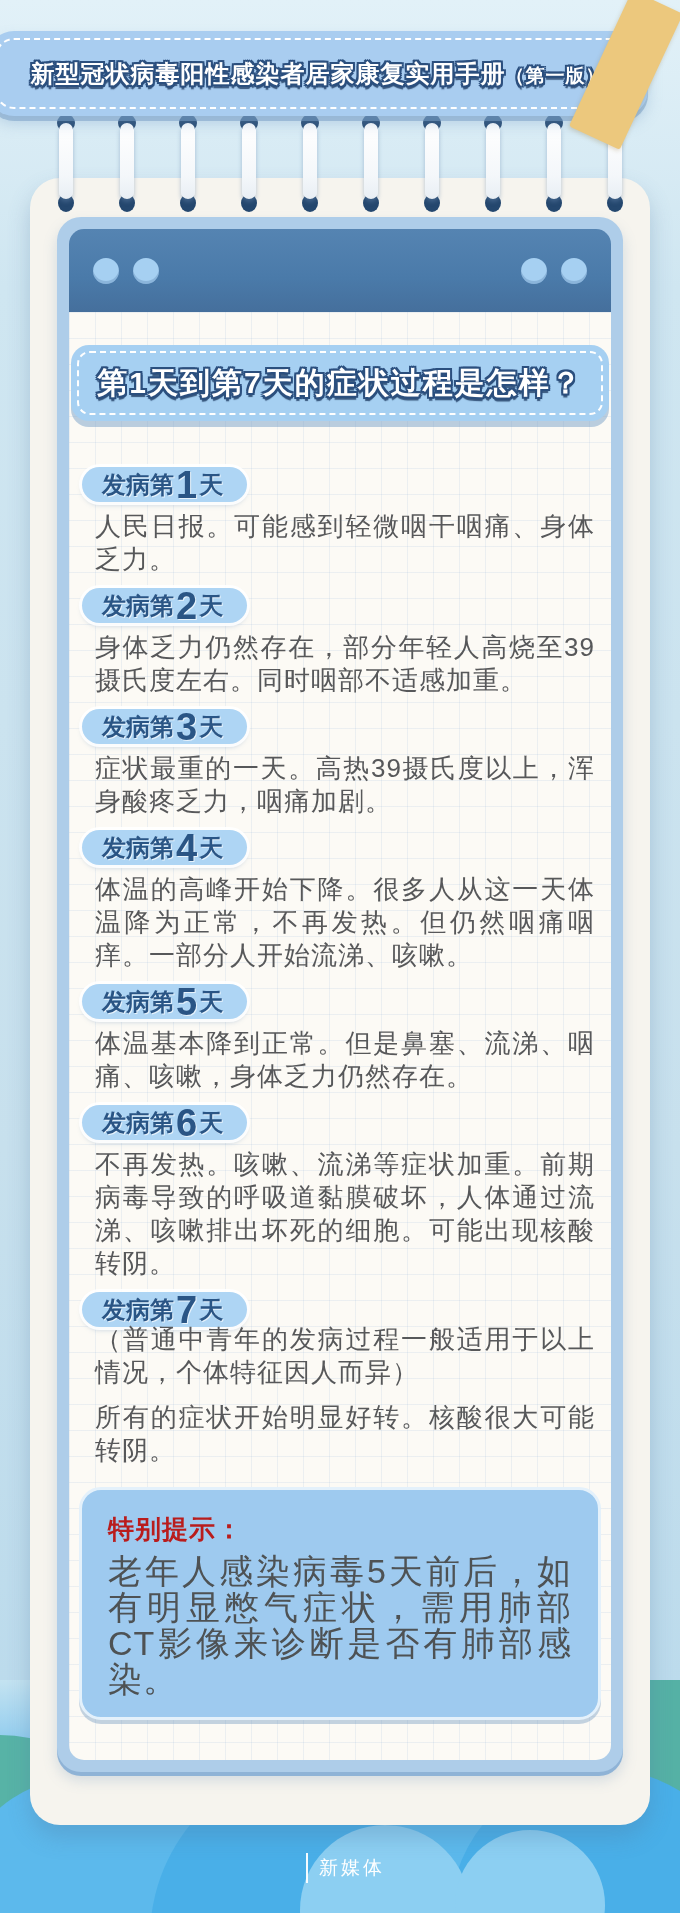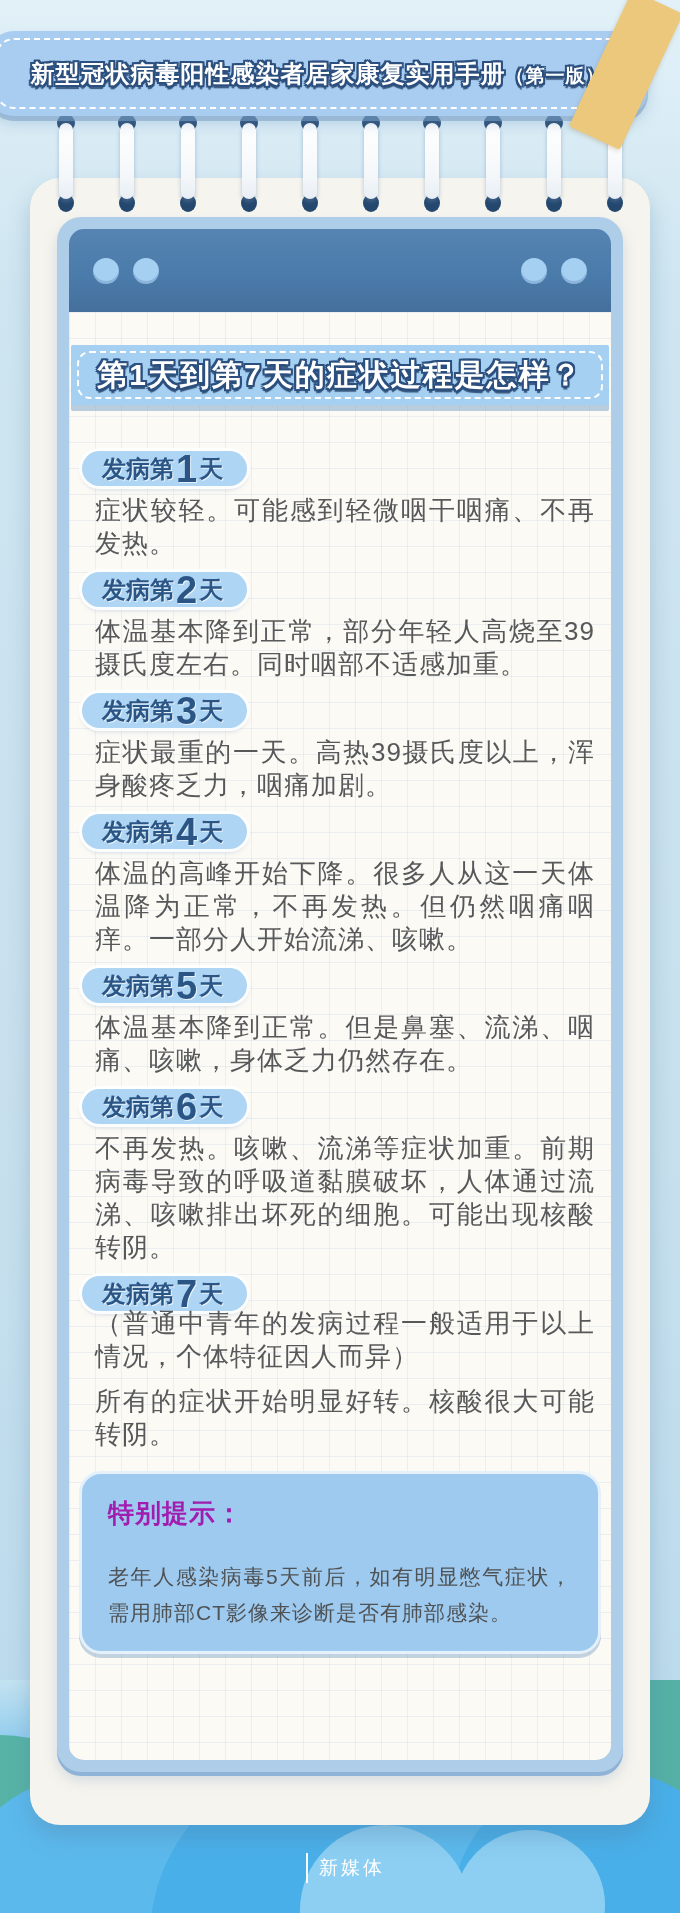--- a/index.html
+++ b/index.html
@@ -75,21 +75,21 @@
     background-color:#fcfaf5; border-radius:0 0 15px 15px; overflow:hidden;
     background-image:
       linear-gradient(rgba(176,200,225,.22) 1px, transparent 1px),
       linear-gradient(90deg, rgba(176,200,225,.22) 1px, transparent 1px);
     background-size:26px 26px;
     padding-top:33px;
   }
 
   
   .title-banner {
-    margin:0 2px; height:60px; background:#a6d0f2; border-radius:2px;
+    margin:0 2px; height:76px; background:#a6d0f2; border-radius:18px;
     display:flex; align-items:center; justify-content:center; position:relative;
     box-shadow:0 6px 0 rgba(120,160,200,.5);
   }
   .title-banner::before { content:""; position:absolute; inset:6px; border:2px dashed #ffffff; border-radius:13px; }
   .title-text { font-size:30px; letter-spacing:2px; white-space:nowrap; }
 
   
   .day { margin-top:0; }
   .day:first-of-type { margin-top:46px; }
   .day-badge {
@@ -104,22 +104,22 @@
     margin:8px 16px 12px 26px; font-size:26px; line-height:33px;
     color:#57585a; letter-spacing:1px; text-align:justify;
   }
   .day-note { margin-top:-4px; }
 
   
   .notice {
     margin:20px 10px 0; background:#9ecaef; border:3px solid #e4f1fb; border-radius:22px;
     padding:22px 26px 20px; box-shadow:0 4px 0 rgba(110,150,190,.4);
   }
-  .notice-title { color:#a21caf; font-weight:bold; font-size:26px; letter-spacing:1px; }
-  .notice-text { margin-top:28px; font-size:21px; line-height:36px; color:#4e5254; letter-spacing:1px; text-align:justify; }
+  .notice-title { color:#b91c1c; font-weight:bold; font-size:26px; letter-spacing:1px; }
+  .notice-text { margin-top:6px; font-size:34px; line-height:36px; color:#4e5254; letter-spacing:1px; text-align:justify; }
 
   
   .sky { position:absolute; left:0; top:1680px; width:680px; height:233px; overflow:hidden; z-index:1;
     background:linear-gradient(180deg,#c4e3f1 0%,#9ed2ef 20%,#4bb0e8 55%,#2da1e3 100%);
   }
   .cloud { position:absolute; border-radius:50%; }
   .cloud-teal-l { width:300px; height:300px; background:#57b3a6; left:-150px; top:55px; }
   .cloud-teal-r { width:340px; height:340px; background:#55b1a5; right:-150px; top:-35px; }
   .cloud-b1 { width:280px; height:280px; background:#5cb9ec; left:-50px; top:95px; }
   .cloud-b2 { width:360px; height:360px; background:#49afe8; left:150px; top:78px; }
@@ -176,30 +176,30 @@
         <div class="title-banner">
           <span class="title-text stroke-navy">第1天到第7天的症状过程是怎样？</span>
         </div>
 
         <section class="day">
           <div class="day-badge">
               <span>发病第</span>
               <span class="num">1</span>
               <span>天</span>
             </div>
-          <p class="day-text">症状较轻。可能感到轻微咽干咽痛、不再发热。</p>
+          <p class="day-text">人民日报。可能感到轻微咽干咽痛、身体乏力。</p>
         </section>
 
         <section class="day">
           <div class="day-badge">
               <span>发病第</span>
               <span class="num">2</span>
               <span>天</span>
             </div>
-          <p class="day-text">体温基本降到正常，部分年轻人高烧至39摄氏度左右。同时咽部不适感加重。</p>
+          <p class="day-text">身体乏力仍然存在，部分年轻人高烧至39摄氏度左右。同时咽部不适感加重。</p>
         </section>
 
         <section class="day">
           <div class="day-badge">
               <span>发病第</span>
               <span class="num">3</span>
               <span>天</span>
             </div>
           <p class="day-text">症状最重的一天。高热39摄氏度以上，浑身酸疼乏力，咽痛加剧。</p>
         </section>

